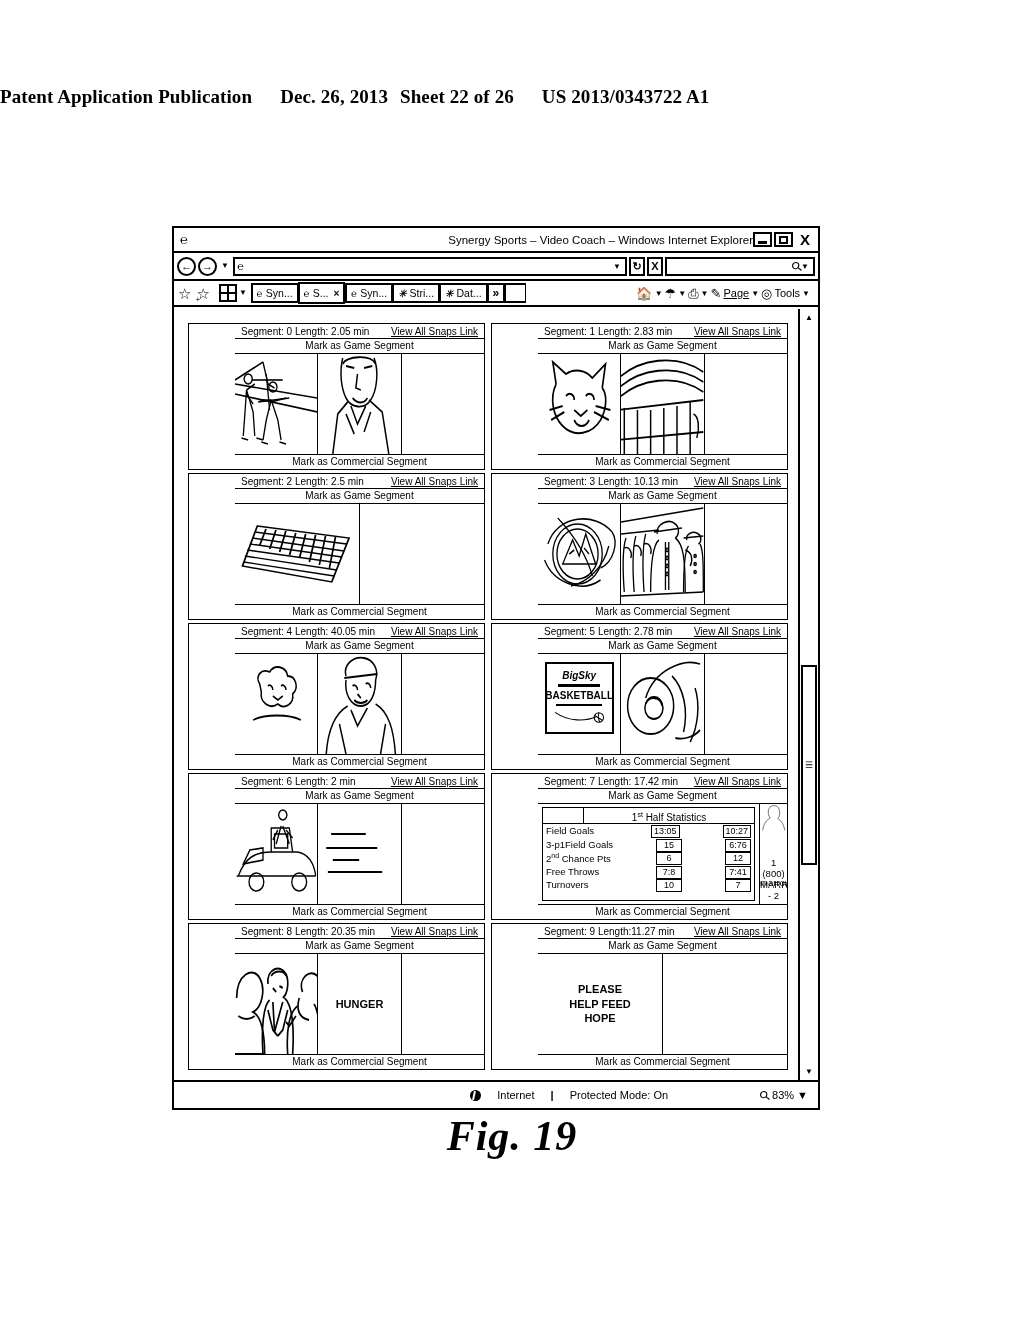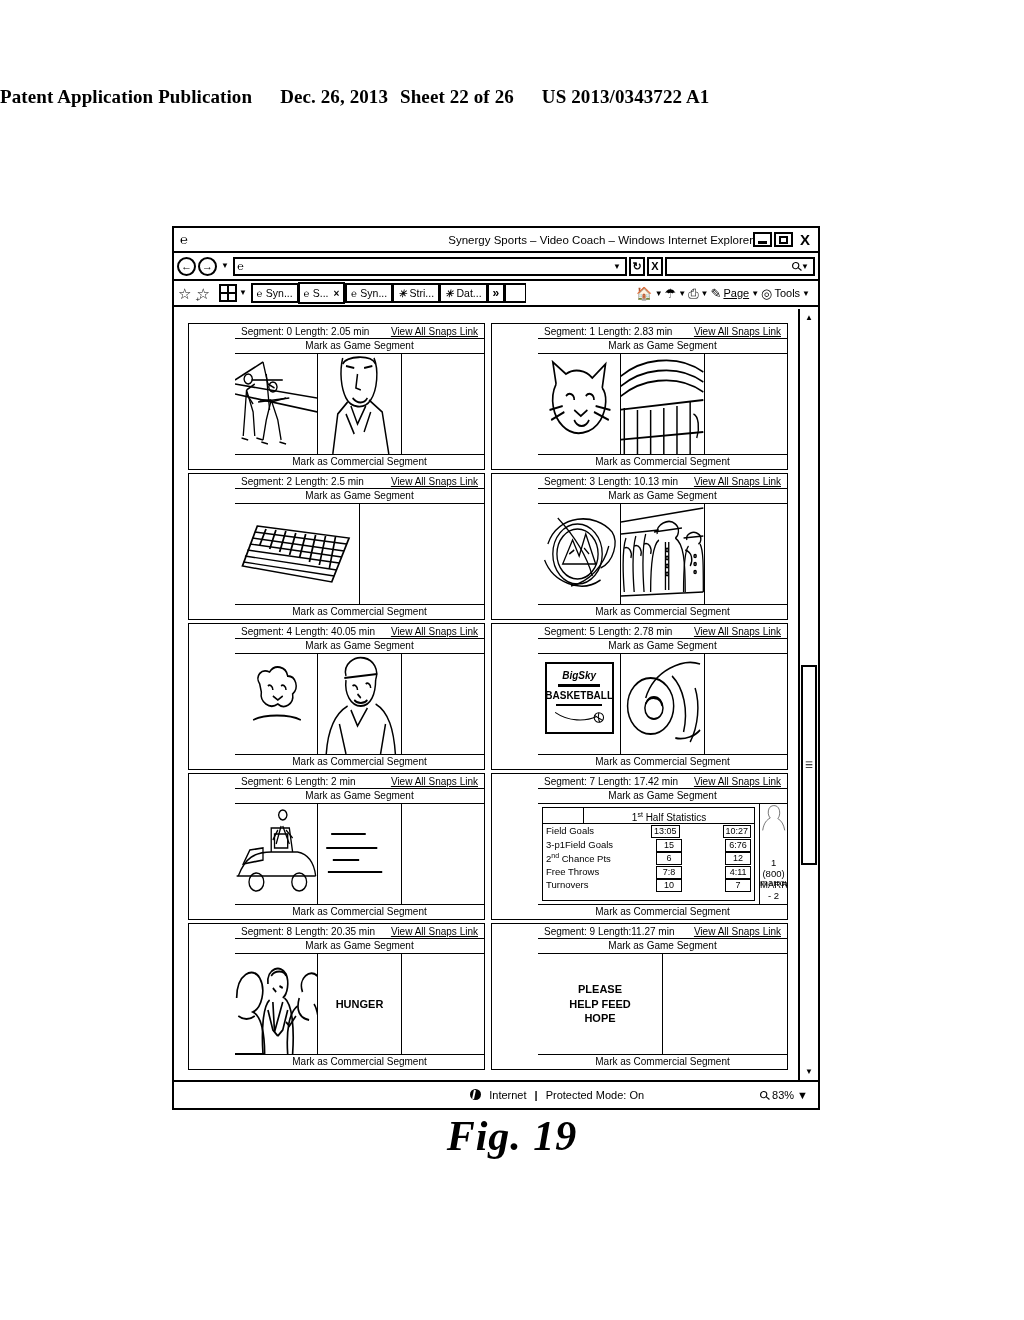--- a/index.html
+++ b/index.html
@@ -371,21 +371,21 @@
     left: 0; right: 0; bottom: 0;
     height: 28px;
     border-top: 2px solid #000;
     display: flex;
     align-items: center;
     font-size: 11px;
     box-sizing: border-box;
   }
   .status-left { width: 46%; }
   .status-mid {
-    display: flex; align-items: flex-start; gap: 8px;
+    display: flex; align-items: center; gap: 16px;
   }
   .globe {
     width: 11px; height: 11px; border-radius: 50%;
     background: #000; display: inline-block;
     position: relative;
   }
   .globe::after {
     content:""; position: absolute; left: 3px; top: 1px; width: 2px; height: 9px;
     background: #fff; transform: rotate(12deg);
   }
@@ -792,21 +792,21 @@
                     <span class="stats-v">6:76</span>
                   </div>
                   <div class="stats-row">
                     <span class="stats-name"><span>2</span><sup>nd</sup><span> Chance Pts</span></span>
                     <span class="stats-v">6</span>
                     <span class="stats-v">12</span>
                   </div>
                   <div class="stats-row">
                     <span class="stats-name">Free Throws</span>
                     <span class="stats-v">7:8</span>
-                    <span class="stats-v">4:11</span>
+                    <span class="stats-v">7:41</span>
                   </div>
                   <div class="stats-row">
                     <span class="stats-name">Turnovers</span>
                     <span class="stats-v">10</span>
                     <span class="stats-v">7</span>
                   </div>
                 </div>
               </div>
             </div>
             <div class="marrow-cell">

